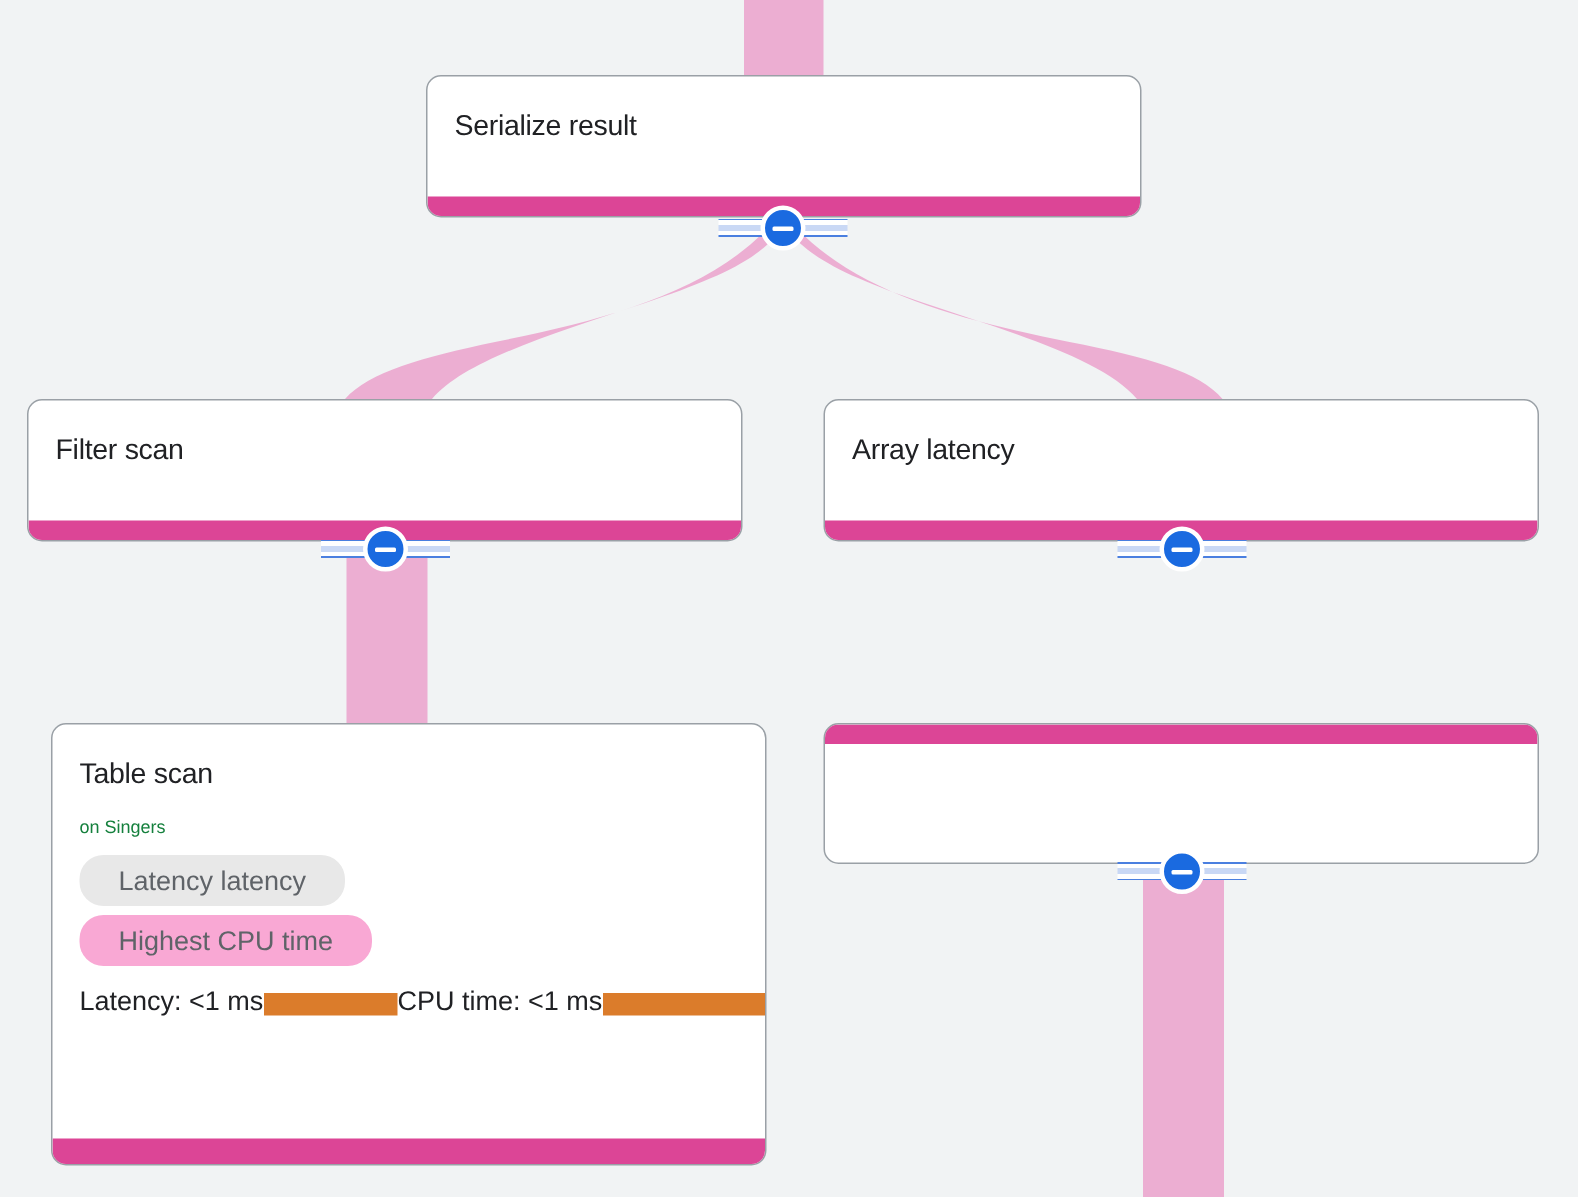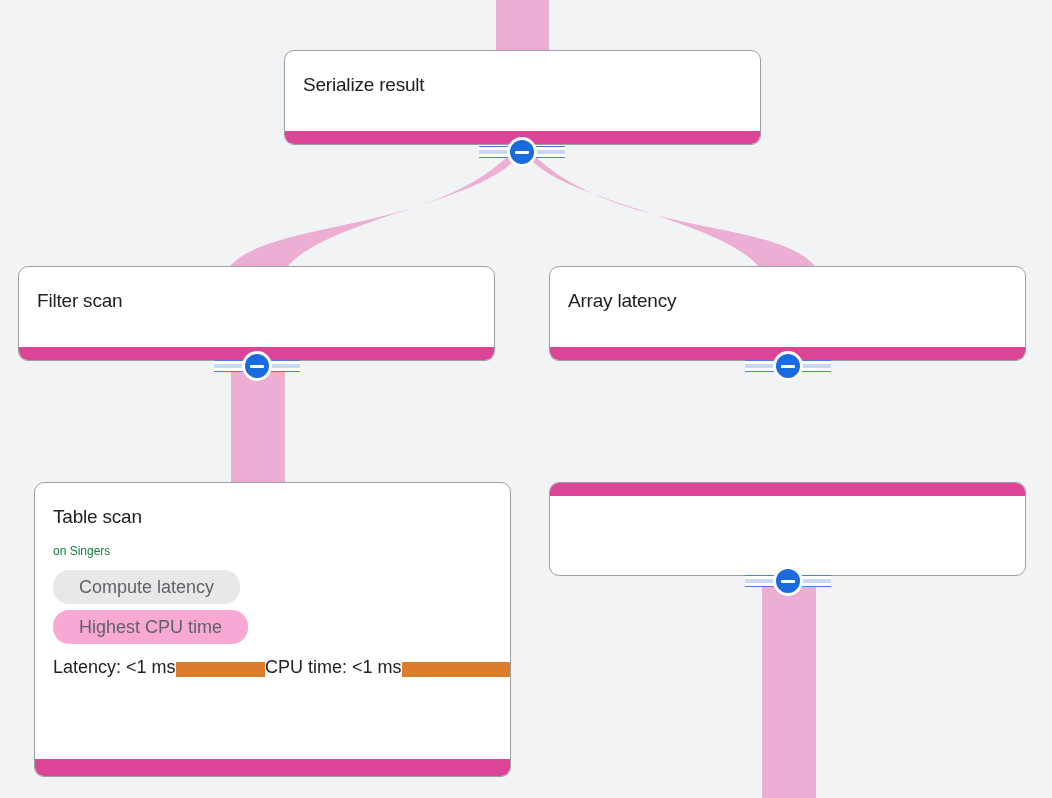--- a/index.html
+++ b/index.html
@@ -213,21 +213,21 @@
     </div>
     <div class="node-footer" style="height: 13px; background: rgb(220, 69, 150);"></div>
   </div>
 
   <div class="plan-node" style="left:18px; top:482px; width:477px; height:295px;margin-left:16px;">
     <div class="node-body">
       <div class="node-title">Table scan</div>
       <div class="node-subtitle">on Singers</div>
 
       <div class="chip-list">
-        <div class="chip" style="background: rgb(232, 232, 232); color: rgb(95, 99, 104);">Compute latency</div>
+        <div class="chip" style="background: rgb(232, 232, 232); color: rgb(95, 99, 104);">Latency latency</div>
         <div class="chip" style="background: #f9a8d4; color: rgb(95, 99, 104);">Highest CPU time</div>
       </div>
 
       <div class="metrics-row">
         <div class="metric" style="width:212px;">
           <div class="metric-label">Latency: &lt;1 ms</div>
           <div class="metric-bar" style="width: 119px; background: rgb(219, 124, 43);"></div>
         </div>
         <div class="metric">
           <div class="metric-label">CPU time: &lt;1 ms</div>

